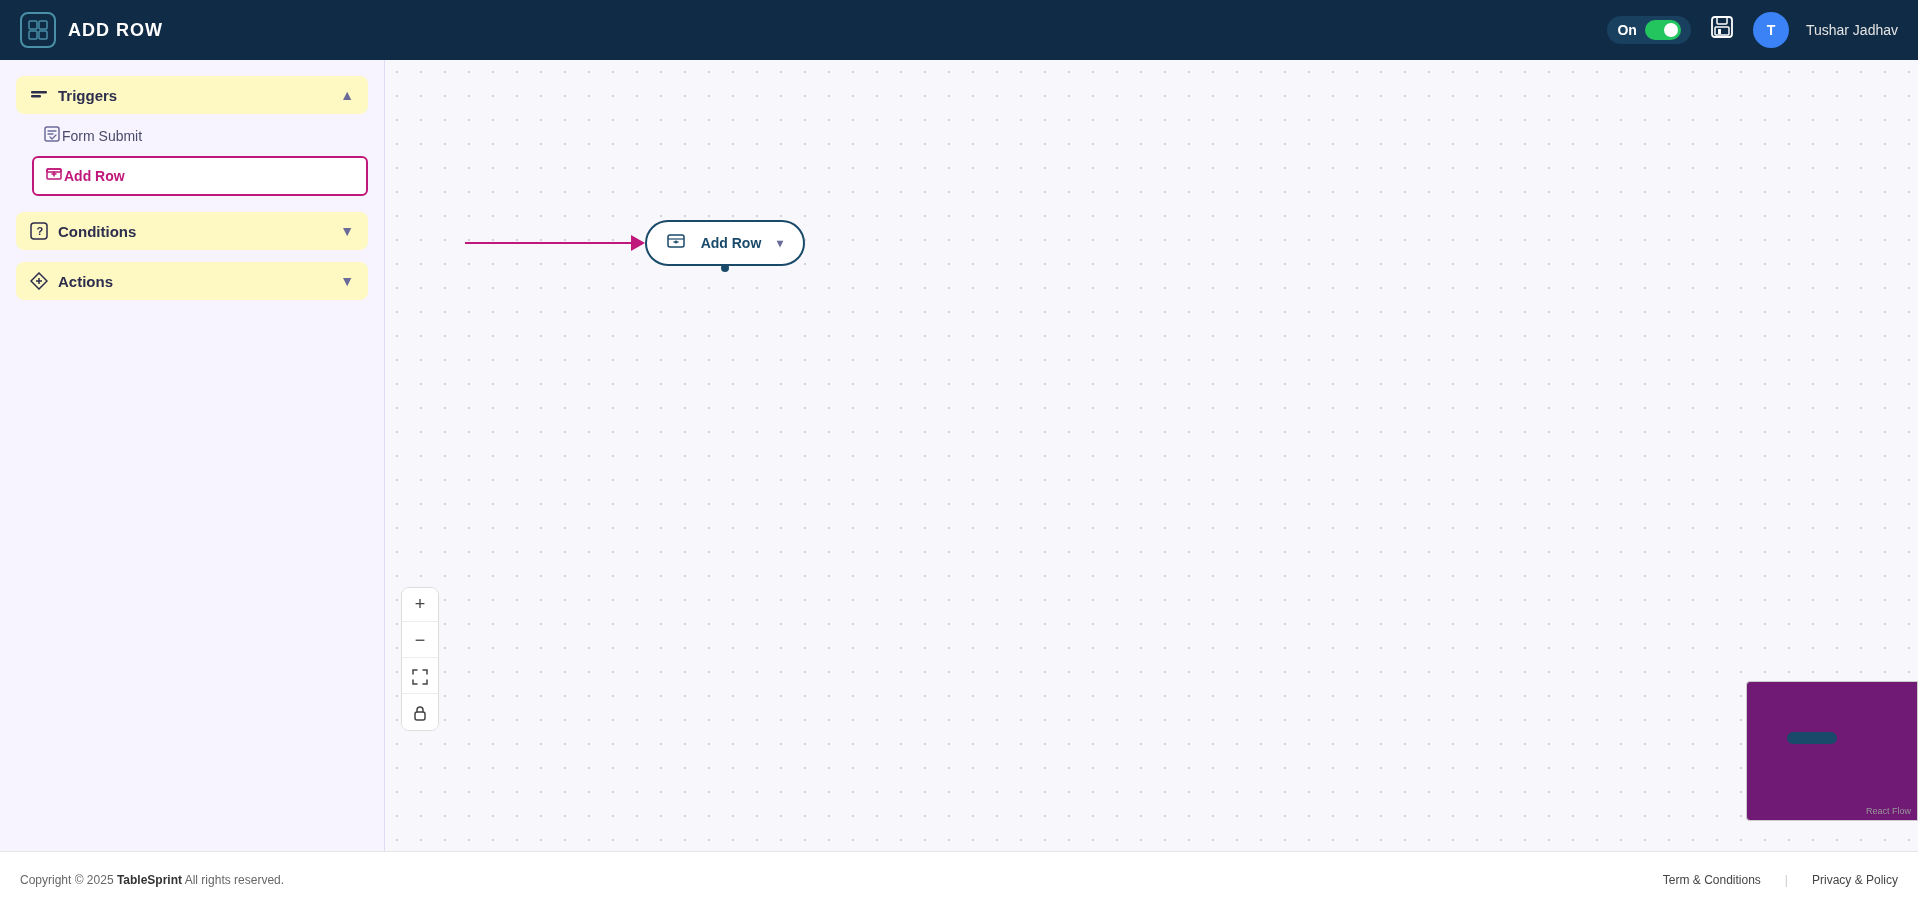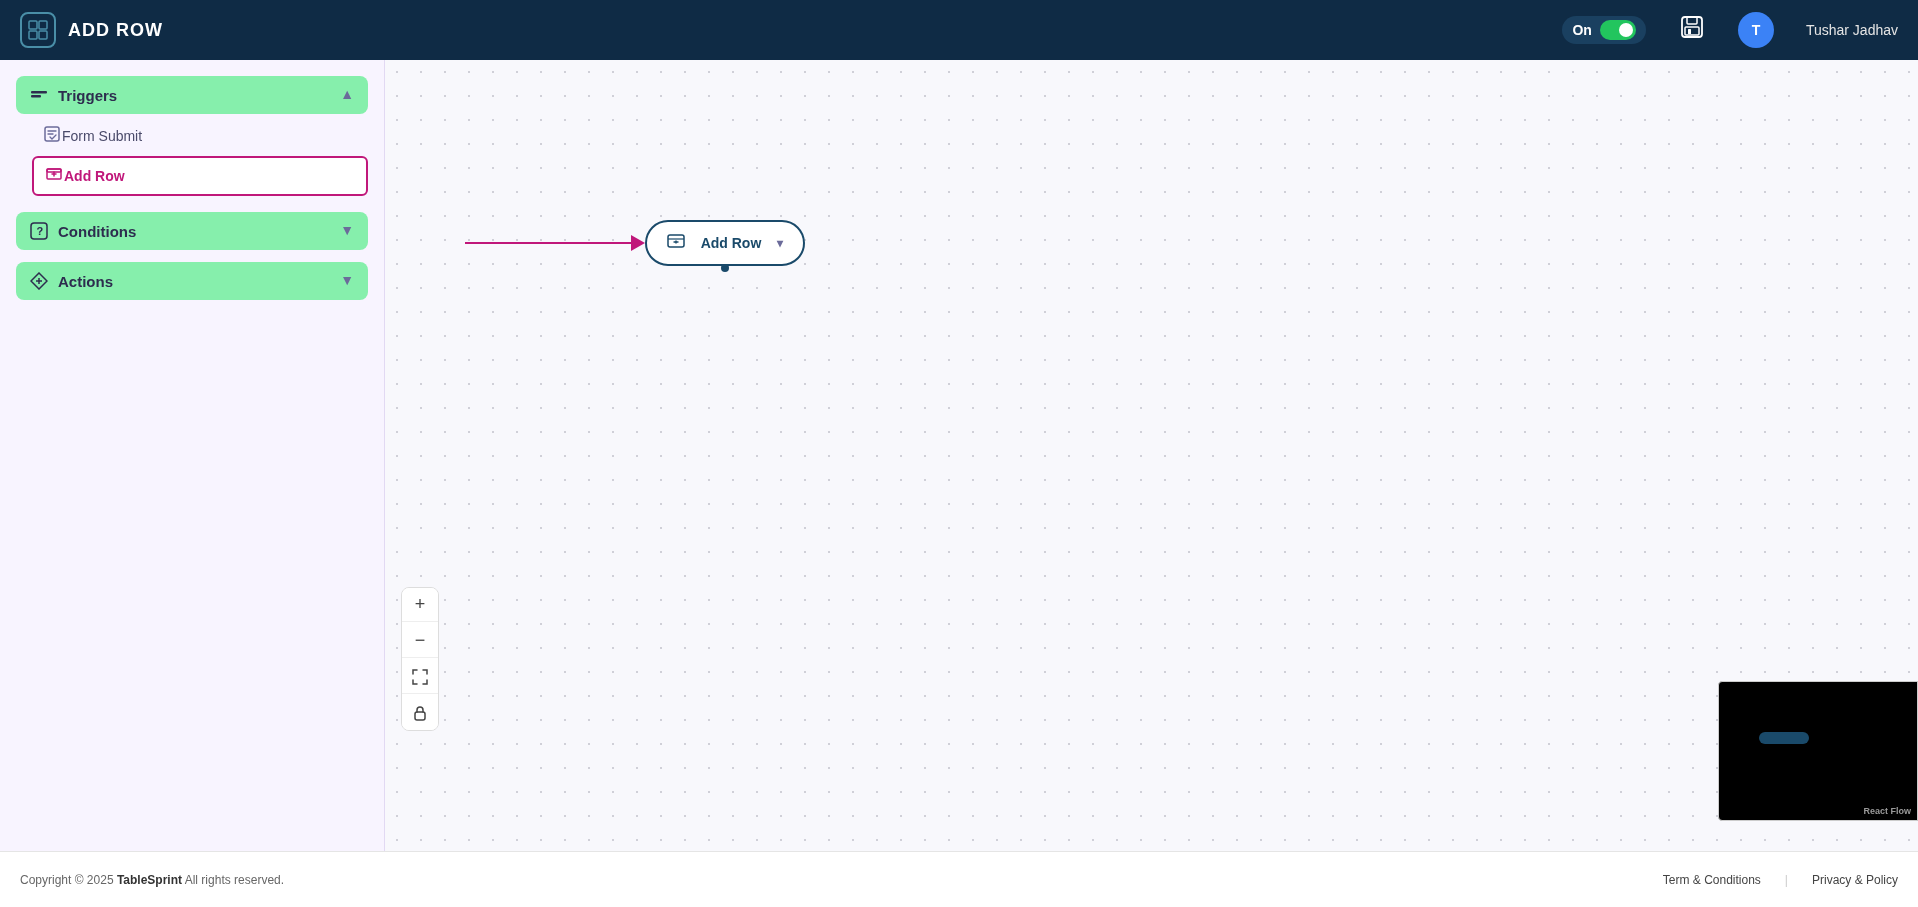--- a/index.html
+++ b/index.html
@@ -17,21 +17,21 @@
       flex-shrink: 0;
     }
     .header-left { display: flex; align-items: center; gap: 12px; }
     .header-logo {
       width: 36px; height: 36px;
       border: 2px solid #4a8fa8;
       border-radius: 8px;
       display: flex; align-items: center; justify-content: center;
     }
     .header-title { font-size: 18px; font-weight: 700; letter-spacing: 1px; color: white; }
-    .header-right { display: flex; align-items: center; gap: 32px; }
+    .header-right { display: flex; align-items: center; gap: 17px; }
 
     .toggle-container {
       display: flex; align-items: center; gap: 8px;
       background: #1a4060;
       border-radius: 20px;
       padding: 4px 10px;
     }
     .toggle-label { color: white; font-size: 14px; font-weight: 600; }
     .toggle-switch {
       width: 36px; height: 20px;
@@ -72,25 +72,25 @@
       background: #f8f4ff;
       border-right: 1px solid #e2d9f3;
       flex-shrink: 0;
       display: flex;
       flex-direction: column;
       padding: 16px;
       gap: 12px;
     }
 
     .section-header {
-      background: #86efac;
+      background: #fef9c3;
       border-radius: 8px;
       padding: 10px 14px;
       display: flex;
-      align-items: flex-start;
+      align-items: center;
       justify-content: space-between;
       cursor: pointer;
     }
     .section-header-left { display: flex; align-items: center; gap: 10px; font-size: 15px; font-weight: 600; color: #2d2d4e; }
     .section-chevron { color: #6b6b9a; font-size: 14px; }
 
     .section-items { display: flex; flex-direction: column; gap: 2px; padding: 4px 0 4px 16px; }
     .section-item {
       display: flex; align-items: center; gap: 2px;
       padding: 8px 12px;
@@ -204,27 +204,26 @@
       border: none;
       border-bottom: 1px solid #eee;
     }
     .zoom-btn:last-child { border-bottom: none; }
 
     
     .minimap {
       position: absolute;
       bottom: 30px;
       right: 0;
-      width: 200px;
+      width: 172px;
       height: 140px;
-      background: #000000;
+      background: #701a75;
       border: 1px solid #ccc;
       border-radius: 4px 0 0 4px;
       overflow: hidden;
-      font-weight: bold;
     }
     .minimap-node {
       position: absolute;
       top: 50px;
       left: 40px;
       width: 50px;
       height: 12px;
       background: #1a4a6a;
       border-radius: 6px;
     }

